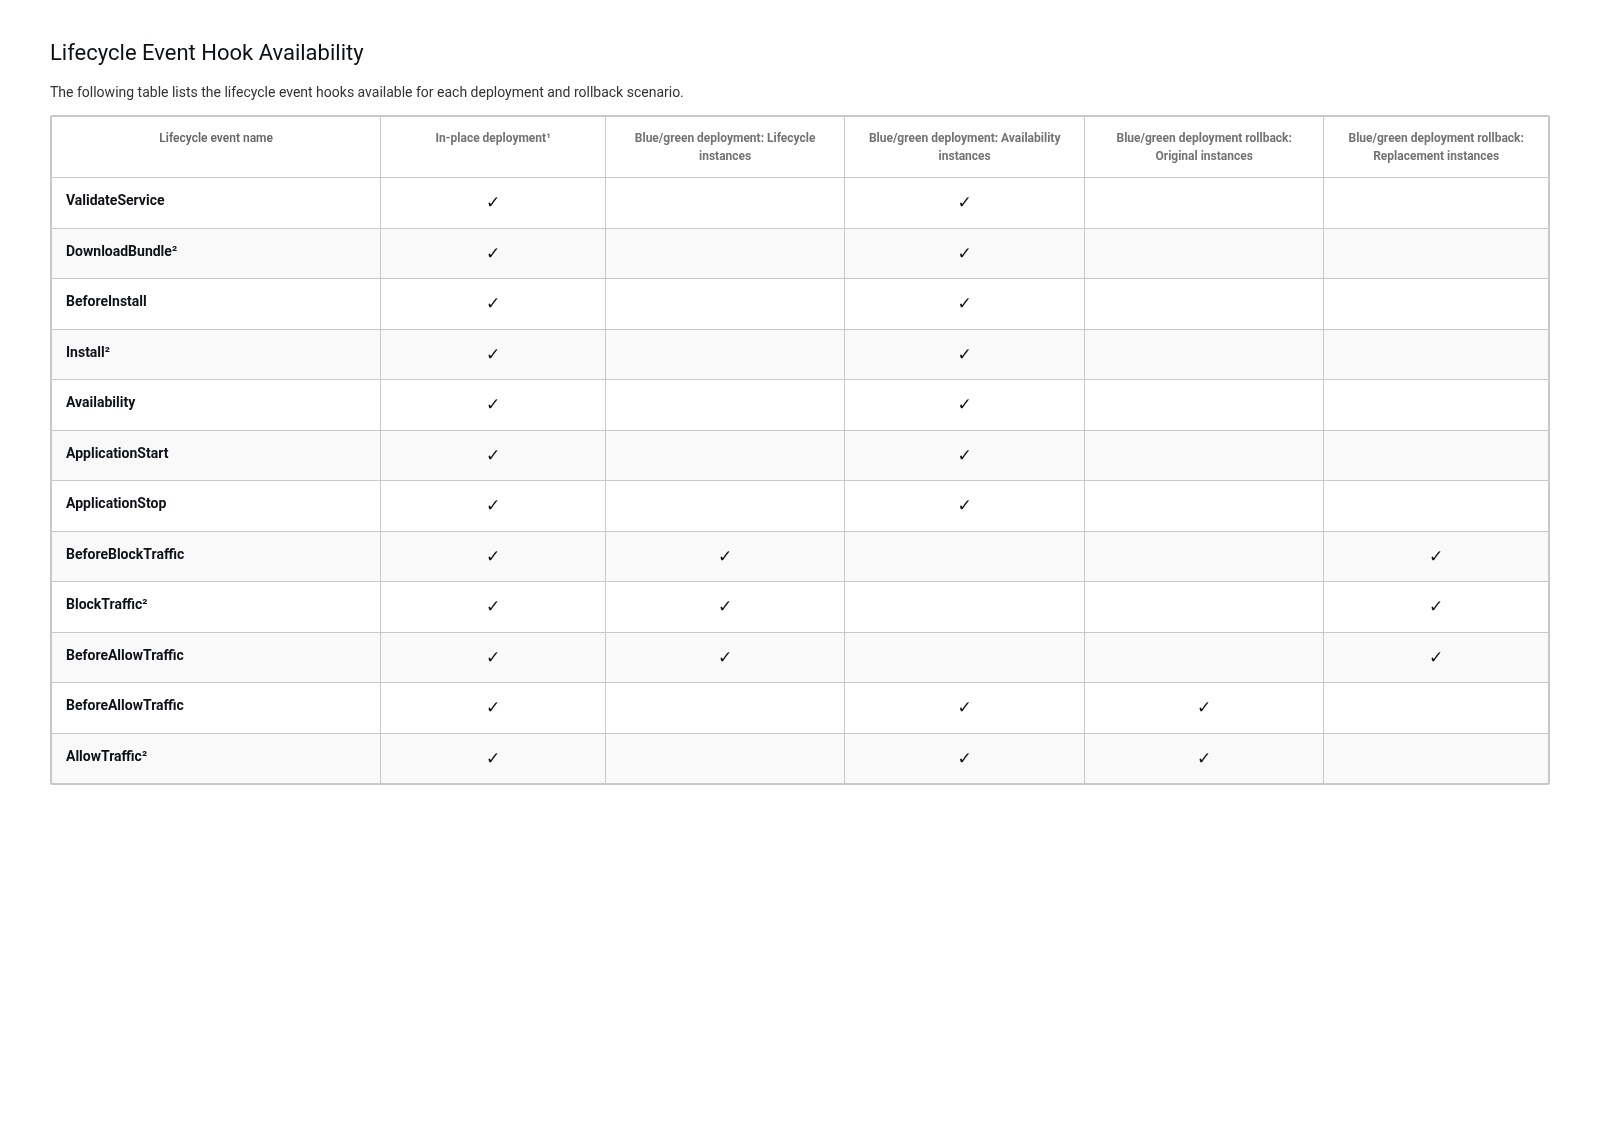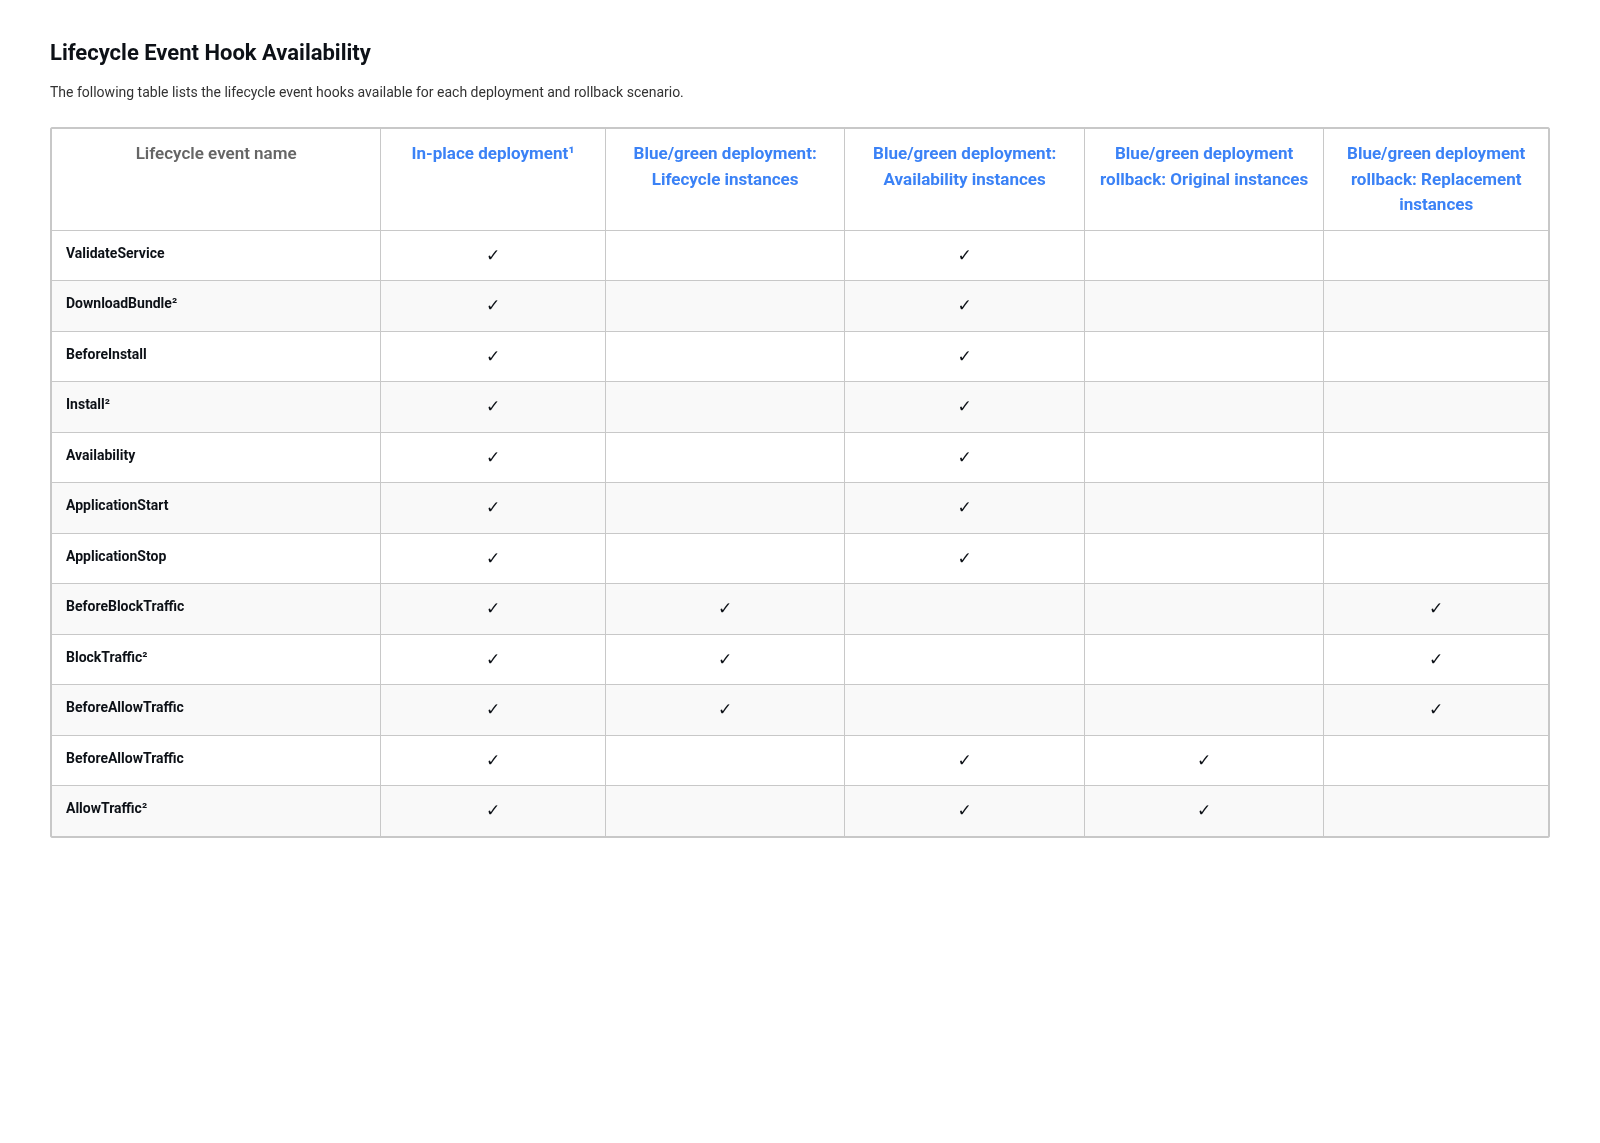--- a/index.html
+++ b/index.html
@@ -12,29 +12,29 @@
       font-family: -apple-system, BlinkMacSystemFont, "Segoe UI", Roboto, "Helvetica Neue", Arial, sans-serif;
       font-size: 14px;
       color: #0d1117;
       background: #ffffff;
       padding: 40px 50px;
       max-width: 1600px;
     }
 
     .page-title {
       font-size: 22px;
-      font-weight: 700;
+      font-weight: 400;
       margin-bottom: 16px;
       color: #0d1117;
     }
 
     .page-description {
       font-size: 14px;
       color: #333;
-      margin-bottom: 24px;
+      margin-bottom: 12px;
       line-height: 1.6;
     }
 
     .table-wrapper {
       border: 1px solid #c8c8c8;
       border-radius: 2px;
       overflow: visible;
     }
 
     table {
@@ -45,34 +45,34 @@
 
     th, td {
       border: 1px solid #c8c8c8;
       padding: 12px 14px;
       vertical-align: top;
       line-height: 1.5;
     }
 
     thead th {
       font-weight: 700;
-      font-size: 17px;
+      font-size: 12px;
       color: #444;
       background: #ffffff;
       vertical-align: top;
       margin-top: 32px;
     }
 
     thead th:first-child {
       color: #666;
       font-weight: 600;
     }
 
     thead th:not(:first-child) {
-      color: #3b82f6;
+      color: #737373;
     }
 
     tbody td {
       font-size: 14px;
       color: #0d1117;
     }
 
     tbody td:first-child {
       font-weight: 700;
       font-size: 14px;

